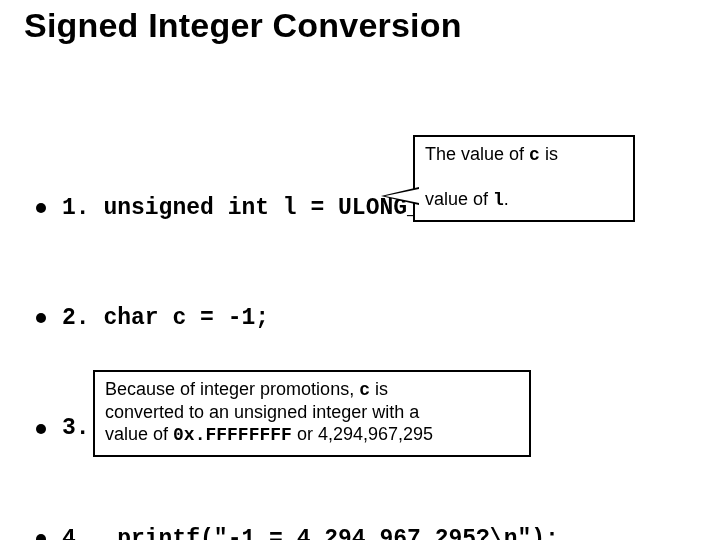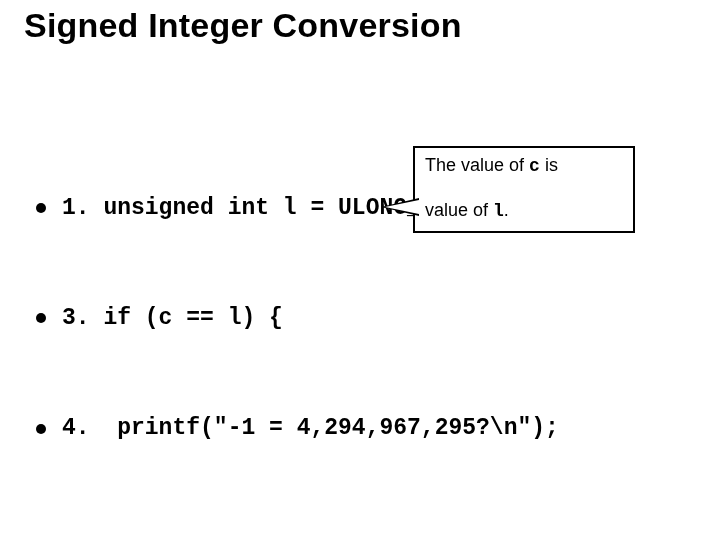--- a/index.html
+++ b/index.html
@@ -56,21 +56,21 @@
     border: 2px solid #000;
     padding: 7px 10px 8px 10px;
     font-family: Arial, Helvetica, sans-serif;
     font-weight: normal;
     font-size: 18px;
     line-height: 1.22;
     box-sizing: border-box;
   }
   .callout-top {
     left: 413px;
-    top: 146px;
+    top: 135px;
     width: 222px;
   }
   .callout-top .tail {
     position: absolute;
     left: -34px;
     top: 50px;
     width: 0;
     height: 0;
     border-top: 9px solid transparent;
     border-bottom: 9px solid transparent;
@@ -106,31 +106,40 @@
     <span>Signed Integer Conversion</span><br>
   </div>
 
   <div class="code-list">
     <div class="code-row">
       <span class="bullet"></span>
       <span>1. unsigned int l = ULONG_MAX;</span>
     </div>
     <div class="code-row">
       <span class="bullet"></span>
+      <span>2. char c = -1;</span>
+    </div>
+    <div class="code-row">
+      <span class="bullet"></span>
       <span>3. if (c == l) {</span>
     </div>
     <div class="code-row">
       <span class="bullet"></span>
       <span>4.  printf("-1 = 4,294,967,295?\n");</span>
     </div>
     
   </div>
 
   <div class="callout callout-top">
     <span class="tail"></span>
     <span class="tail-inner"></span>
     <span>The value of </span><span class="mono-inline">c</span><span> is</span><br>
     <br>
     <span>value of </span><span class="mono-inline">l</span><span>.</span>
   </div>
 
+  <div class="callout callout-bottom">
+    <span>Because of integer promotions, </span><span class="mono-inline">c</span><span> is</span><br>
+    <span>converted to an unsigned integer with a</span><br>
+    <span>value of </span><span class="mono-inline">0x.FFFFFFFF</span><span> or 4,294,967,295</span>
+  </div>
 
 </div>
 
 </body></html>

